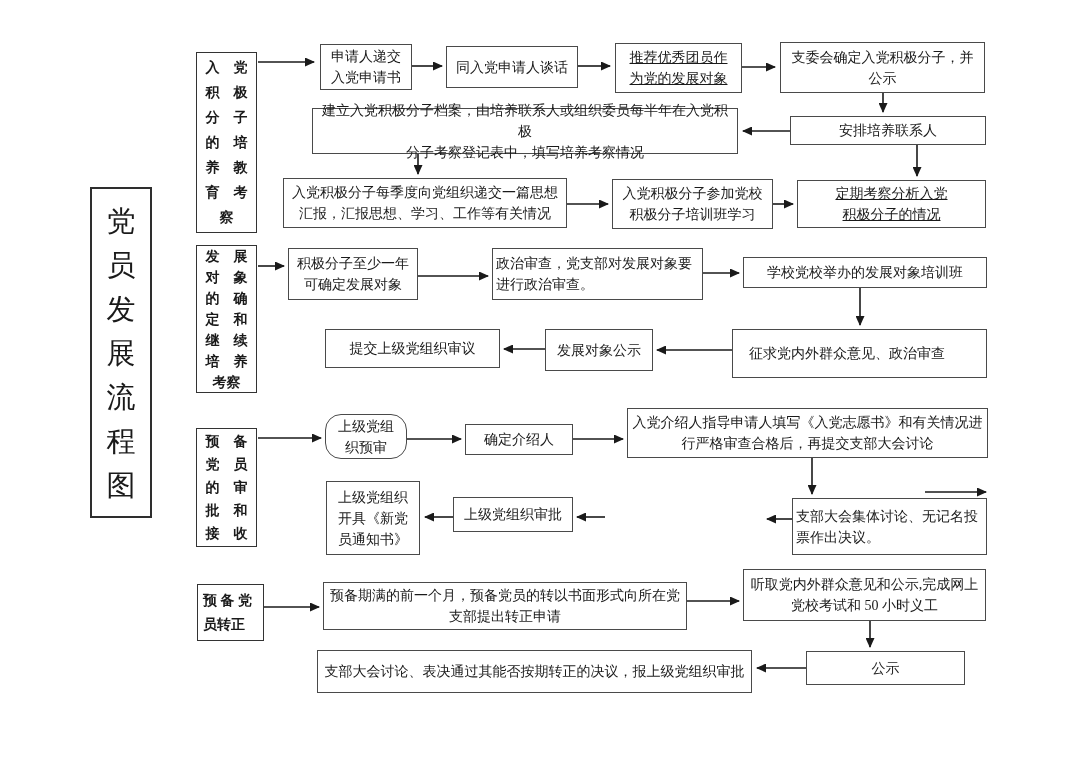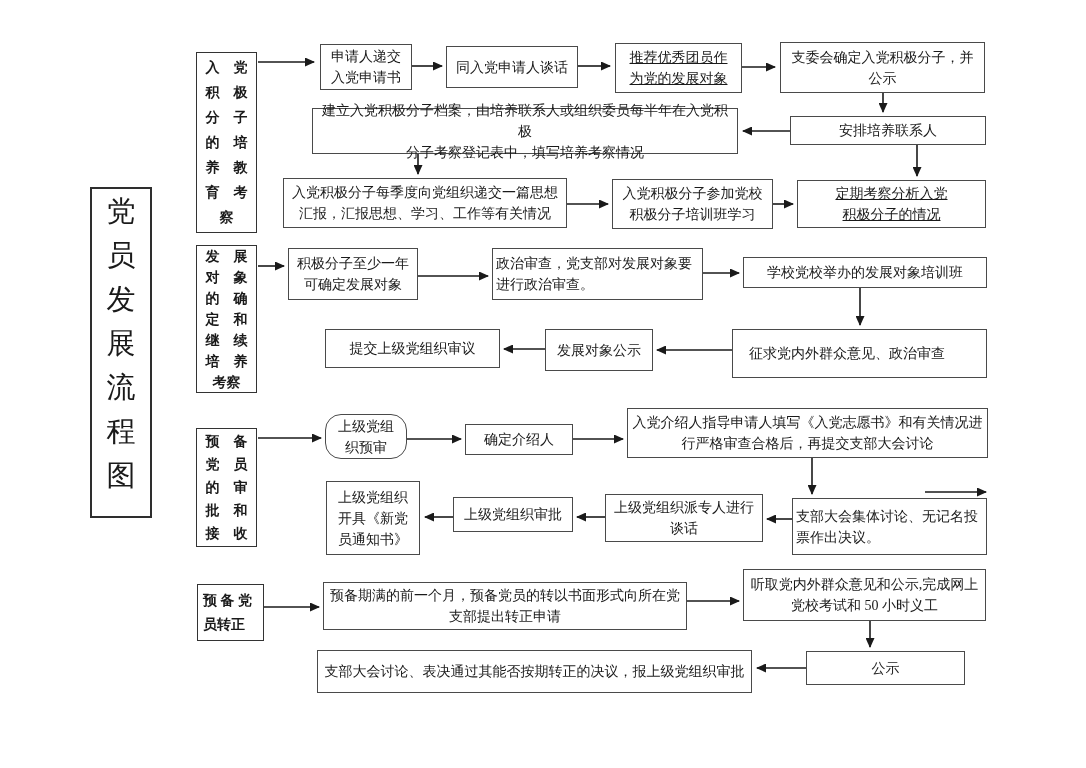--- a/index.html
+++ b/index.html
@@ -3,21 +3,21 @@
 <meta charset="utf-8">
 <style>
   html,body{margin:0;padding:0;background:#ffffff;}
   .canvas{
     position:relative;width:1086px;height:768px;background:#ffffff;
     font-family:"Liberation Serif","DejaVu Serif",serif;color:#1a1a1a;overflow:hidden;
   }
   .title-box{
     position:absolute;left:90px;top:187px;width:62px;height:331px;
     border:2px solid #2e2e2e;box-sizing:border-box;
-    display:flex;justify-content:center;background:#fff;
+    display:flex;align-items:center;justify-content:center;background:#fff;
   }
   .title-text{
     width:32px;font-size:29px;line-height:44px;text-align:center;
     word-break:break-all;white-space:normal;
   }
   .stage-label{
     position:absolute;border:1.5px solid #333333;box-sizing:border-box;background:#fff;
     font-weight:bold;font-size:14px;white-space:pre-line;text-align:center;
     display:flex;align-items:center;justify-content:center;
   }
@@ -90,22 +90,20 @@
 
   <div class="node" style="left:325px;top:414px;width:82px;height:45px;border-radius:16px;">上级党组
 织预审</div>
   <div class="node" style="left:465px;top:424px;width:108px;height:31px;">确定介绍人</div>
   <div class="node" style="left:627px;top:408px;width:361px;height:50px;">入党介绍人指导申请人填写《入党志愿书》和有关情况进
 行严格审查合格后，再提交支部大会讨论</div>
   <div class="node" style="left:326px;top:481px;width:94px;height:74px;">上级党组织
 开具《新党
 员通知书》</div>
   <div class="node" style="left:453px;top:497px;width:120px;height:35px;">上级党组织审批</div>
-  <div class="node" style="left:605px;top:494px;width:158px;height:48px;">上级党组织派专人进行
-谈话</div>
   <div class="node align-left" style="left:792px;top:498px;width:195px;height:57px;">支部大会集体讨论、无记名投
 票作出决议。</div>
 
   <div class="node" style="left:323px;top:582px;width:364px;height:48px;">预备期满的前一个月，预备党员的转以书面形式向所在党
 支部提出转正申请</div>
   <div class="node" style="left:743px;top:569px;width:243px;height:52px;">听取党内外群众意见和公示,完成网上
 党校考试和 50 小时义工</div>
   <div class="node" style="left:806px;top:651px;width:159px;height:34px;">公示</div>
   <div class="node" style="left:317px;top:650px;width:435px;height:43px;">支部大会讨论、表决通过其能否按期转正的决议，报上级党组织审批</div>
 

